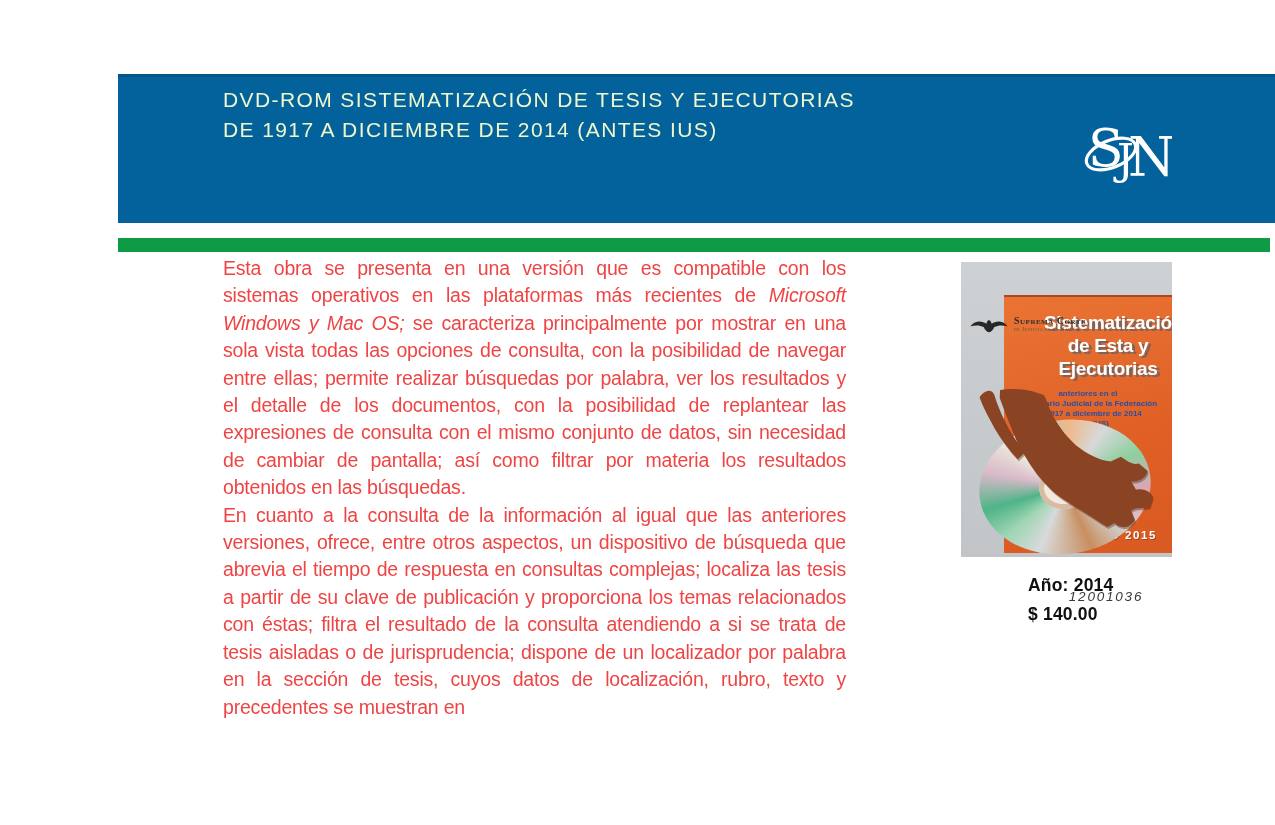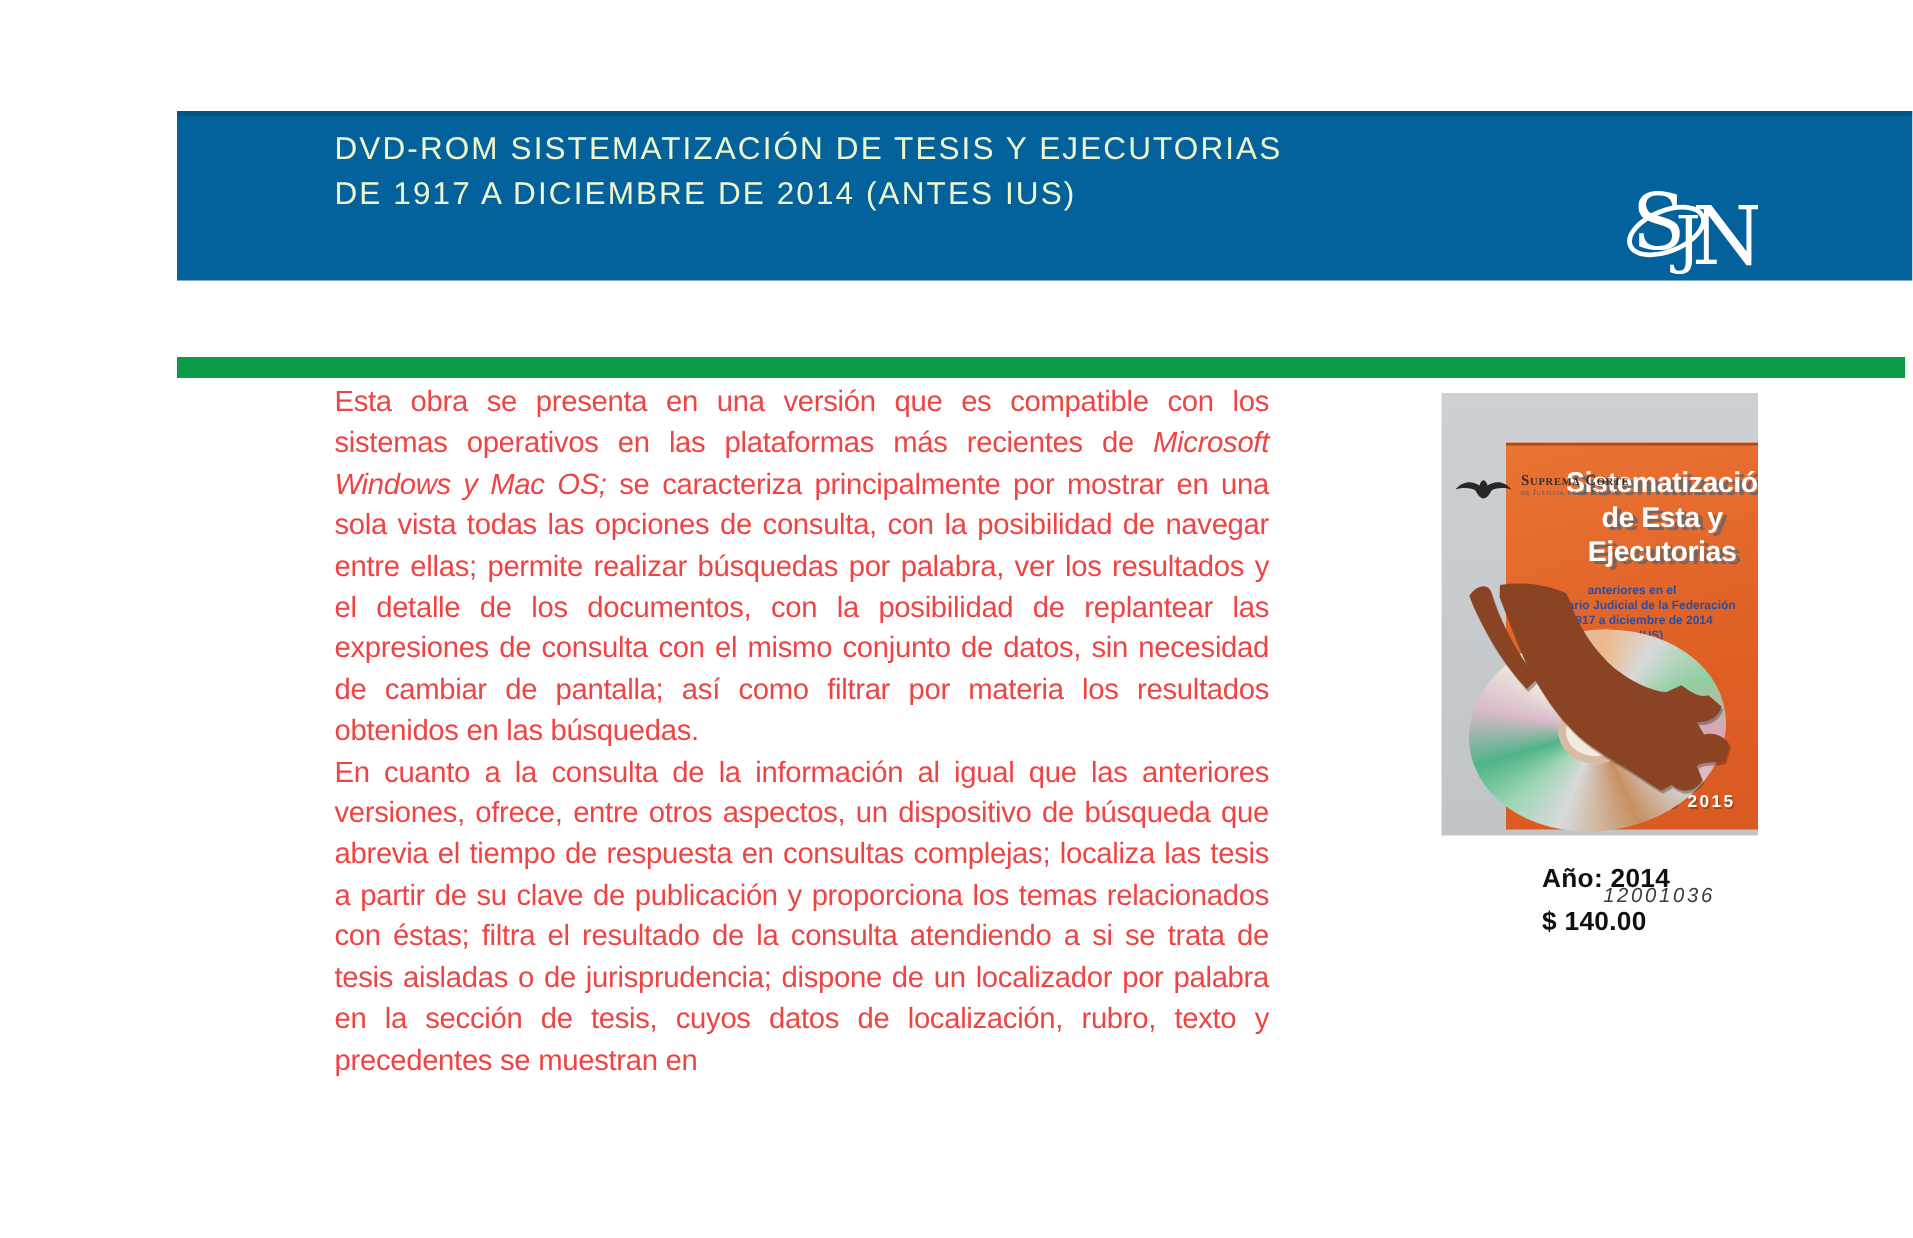--- a/index.html
+++ b/index.html
@@ -2,21 +2,21 @@
 <html style="--blue: #03619c; --green: #0d9b48; --pale: #eff7cc; --orange: #e1662c; --brown: #8a4423; --coverblue: #2a4fa2;"><head>
 <meta charset="utf-8">
 <style>
   :root{
     --blue:#03619c; --green:#0d9b48; --pale:#eff7cc;
     --orange:#e1662c; --brown:#8a4423; --coverblue:#2a4fa2;
   }
   html,body{margin:0;padding:0;width:1275px;height:825px;background:#ffffff;overflow:hidden;}
   body{font-family:"Liberation Sans",sans-serif;position:relative;}
 
-  .header-band{position:absolute;left:118px;top:74px;width:1157px;height:113px;
+  .header-band{position:absolute;left:118px;top:74px;width:1157px;height:149px;
     background:var(--blue);box-shadow:inset 0 3px 0 rgba(0,0,0,.12);}
   .header-title{position:absolute;left:105px;top:11px;color:var(--pale);
     font-size:21px;line-height:30px;letter-spacing:1.4px;font-weight:400;}
   .monogram{position:absolute;right:103px;top:40px;width:88px;height:74px;}
 
   .green-bar{position:absolute;left:118px;top:238px;width:1152px;height:14px;background:var(--green);}
 
   .article{position:absolute;left:223px;top:255px;width:623px;
     font-size:19.5px;line-height:27.4px;color:#ef4444;text-align:justify;letter-spacing:-0.2px;}
   .article p{margin:0;}

